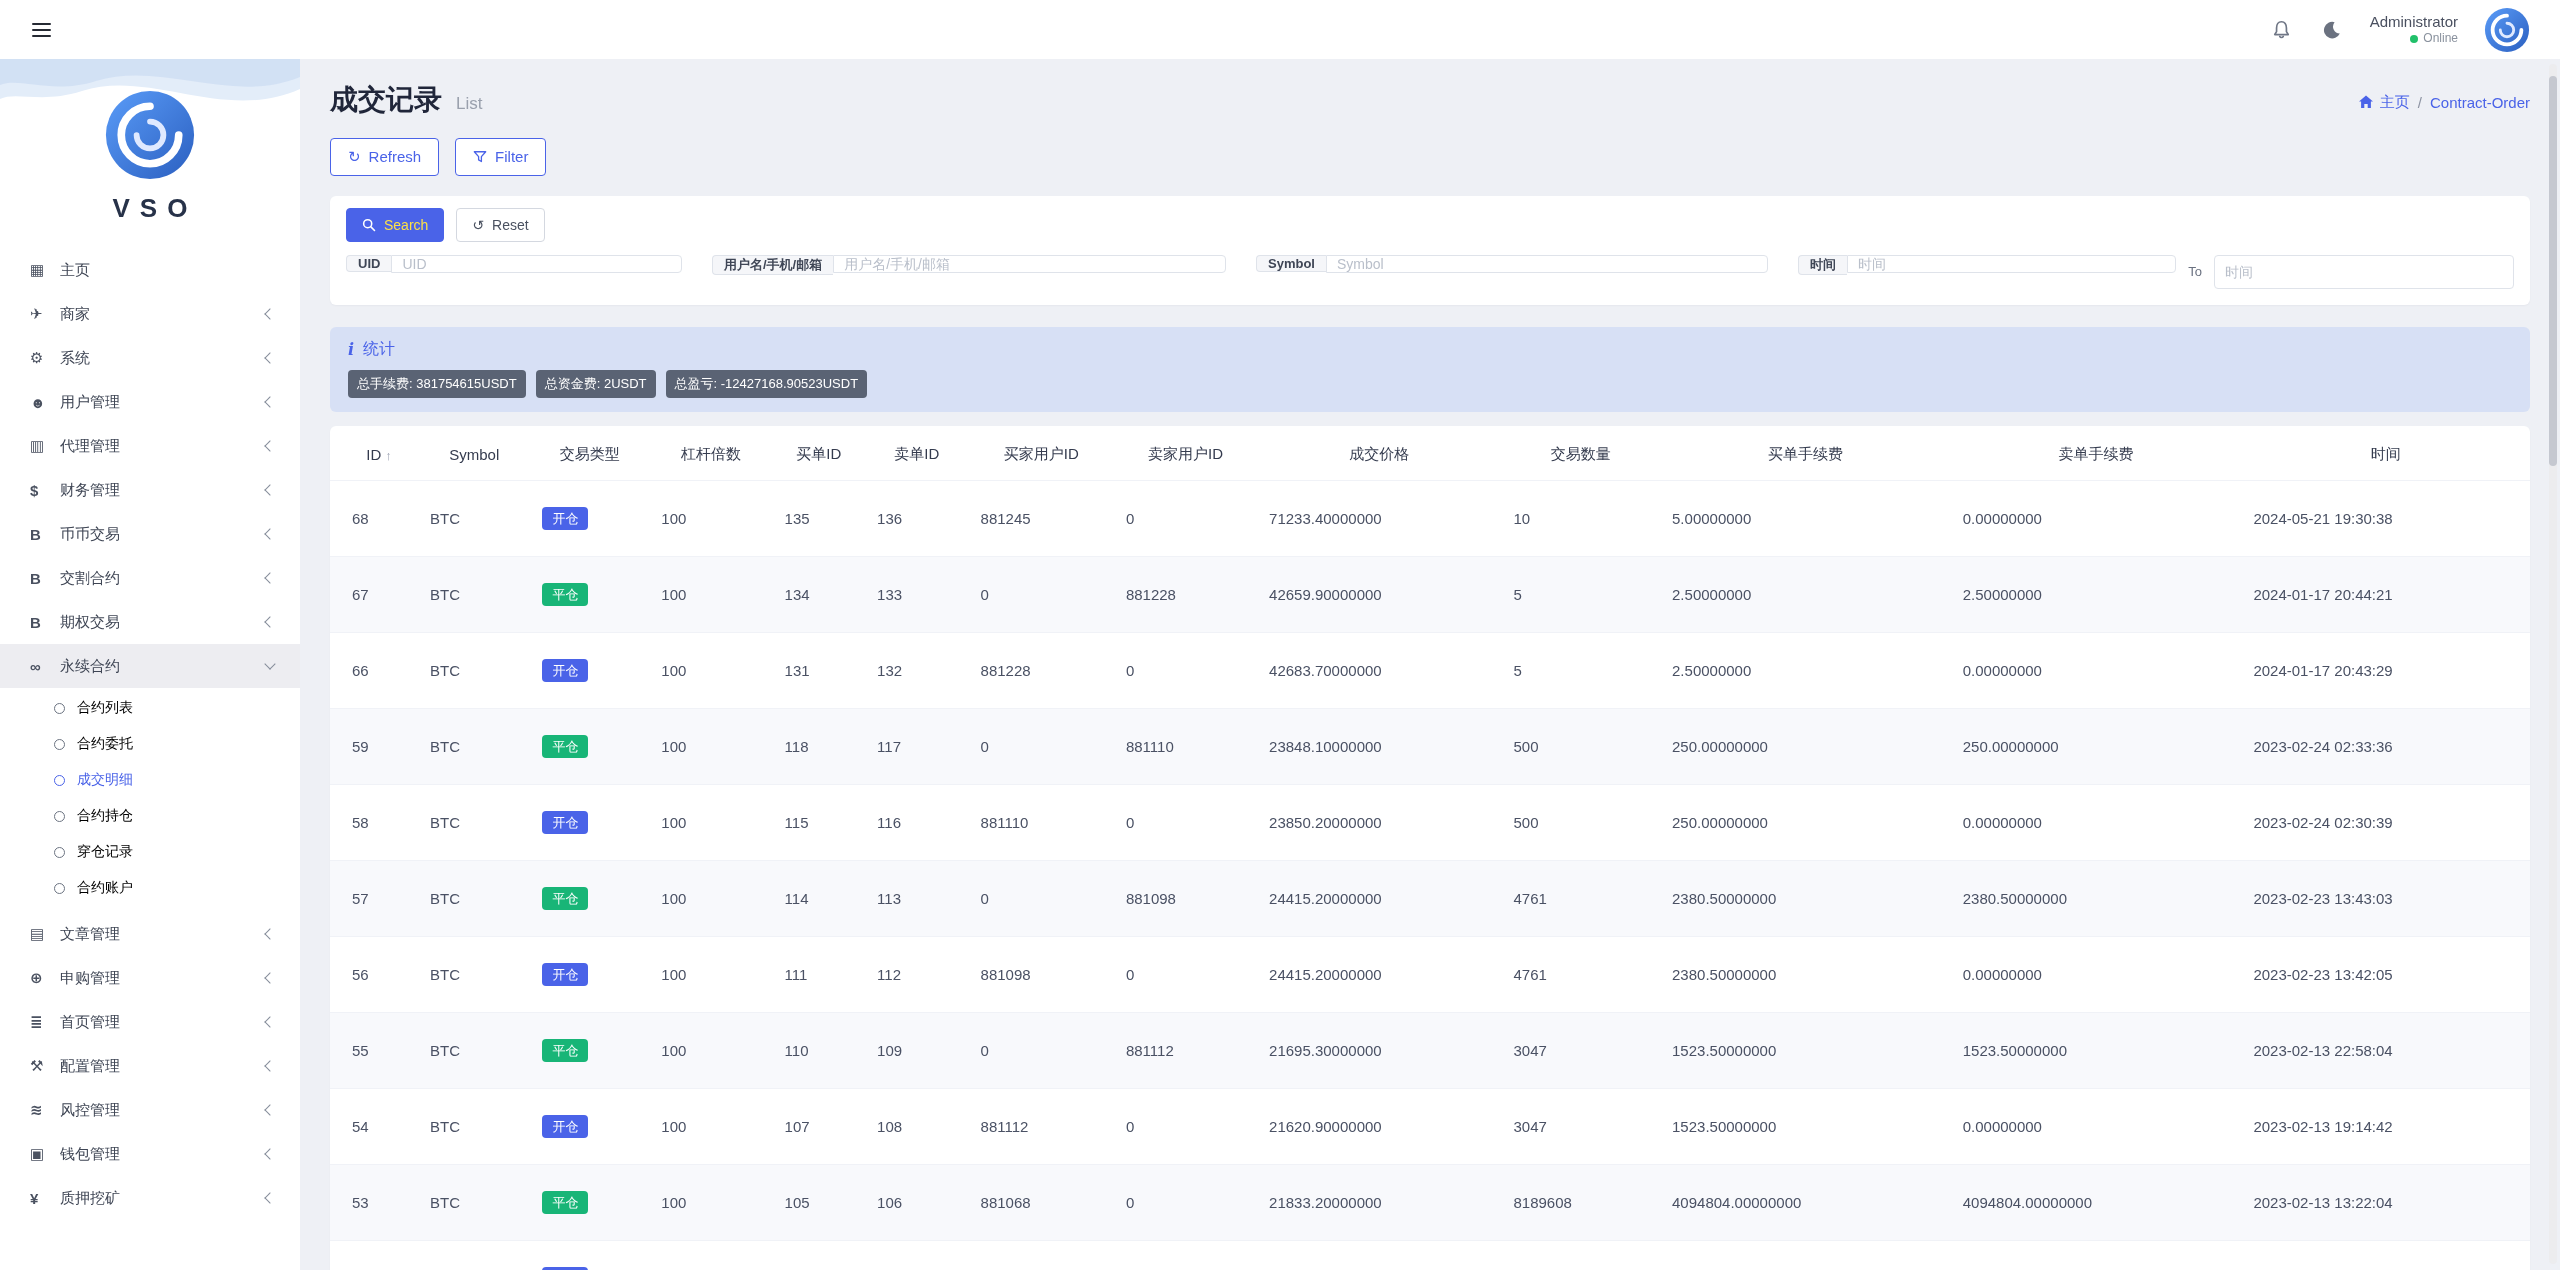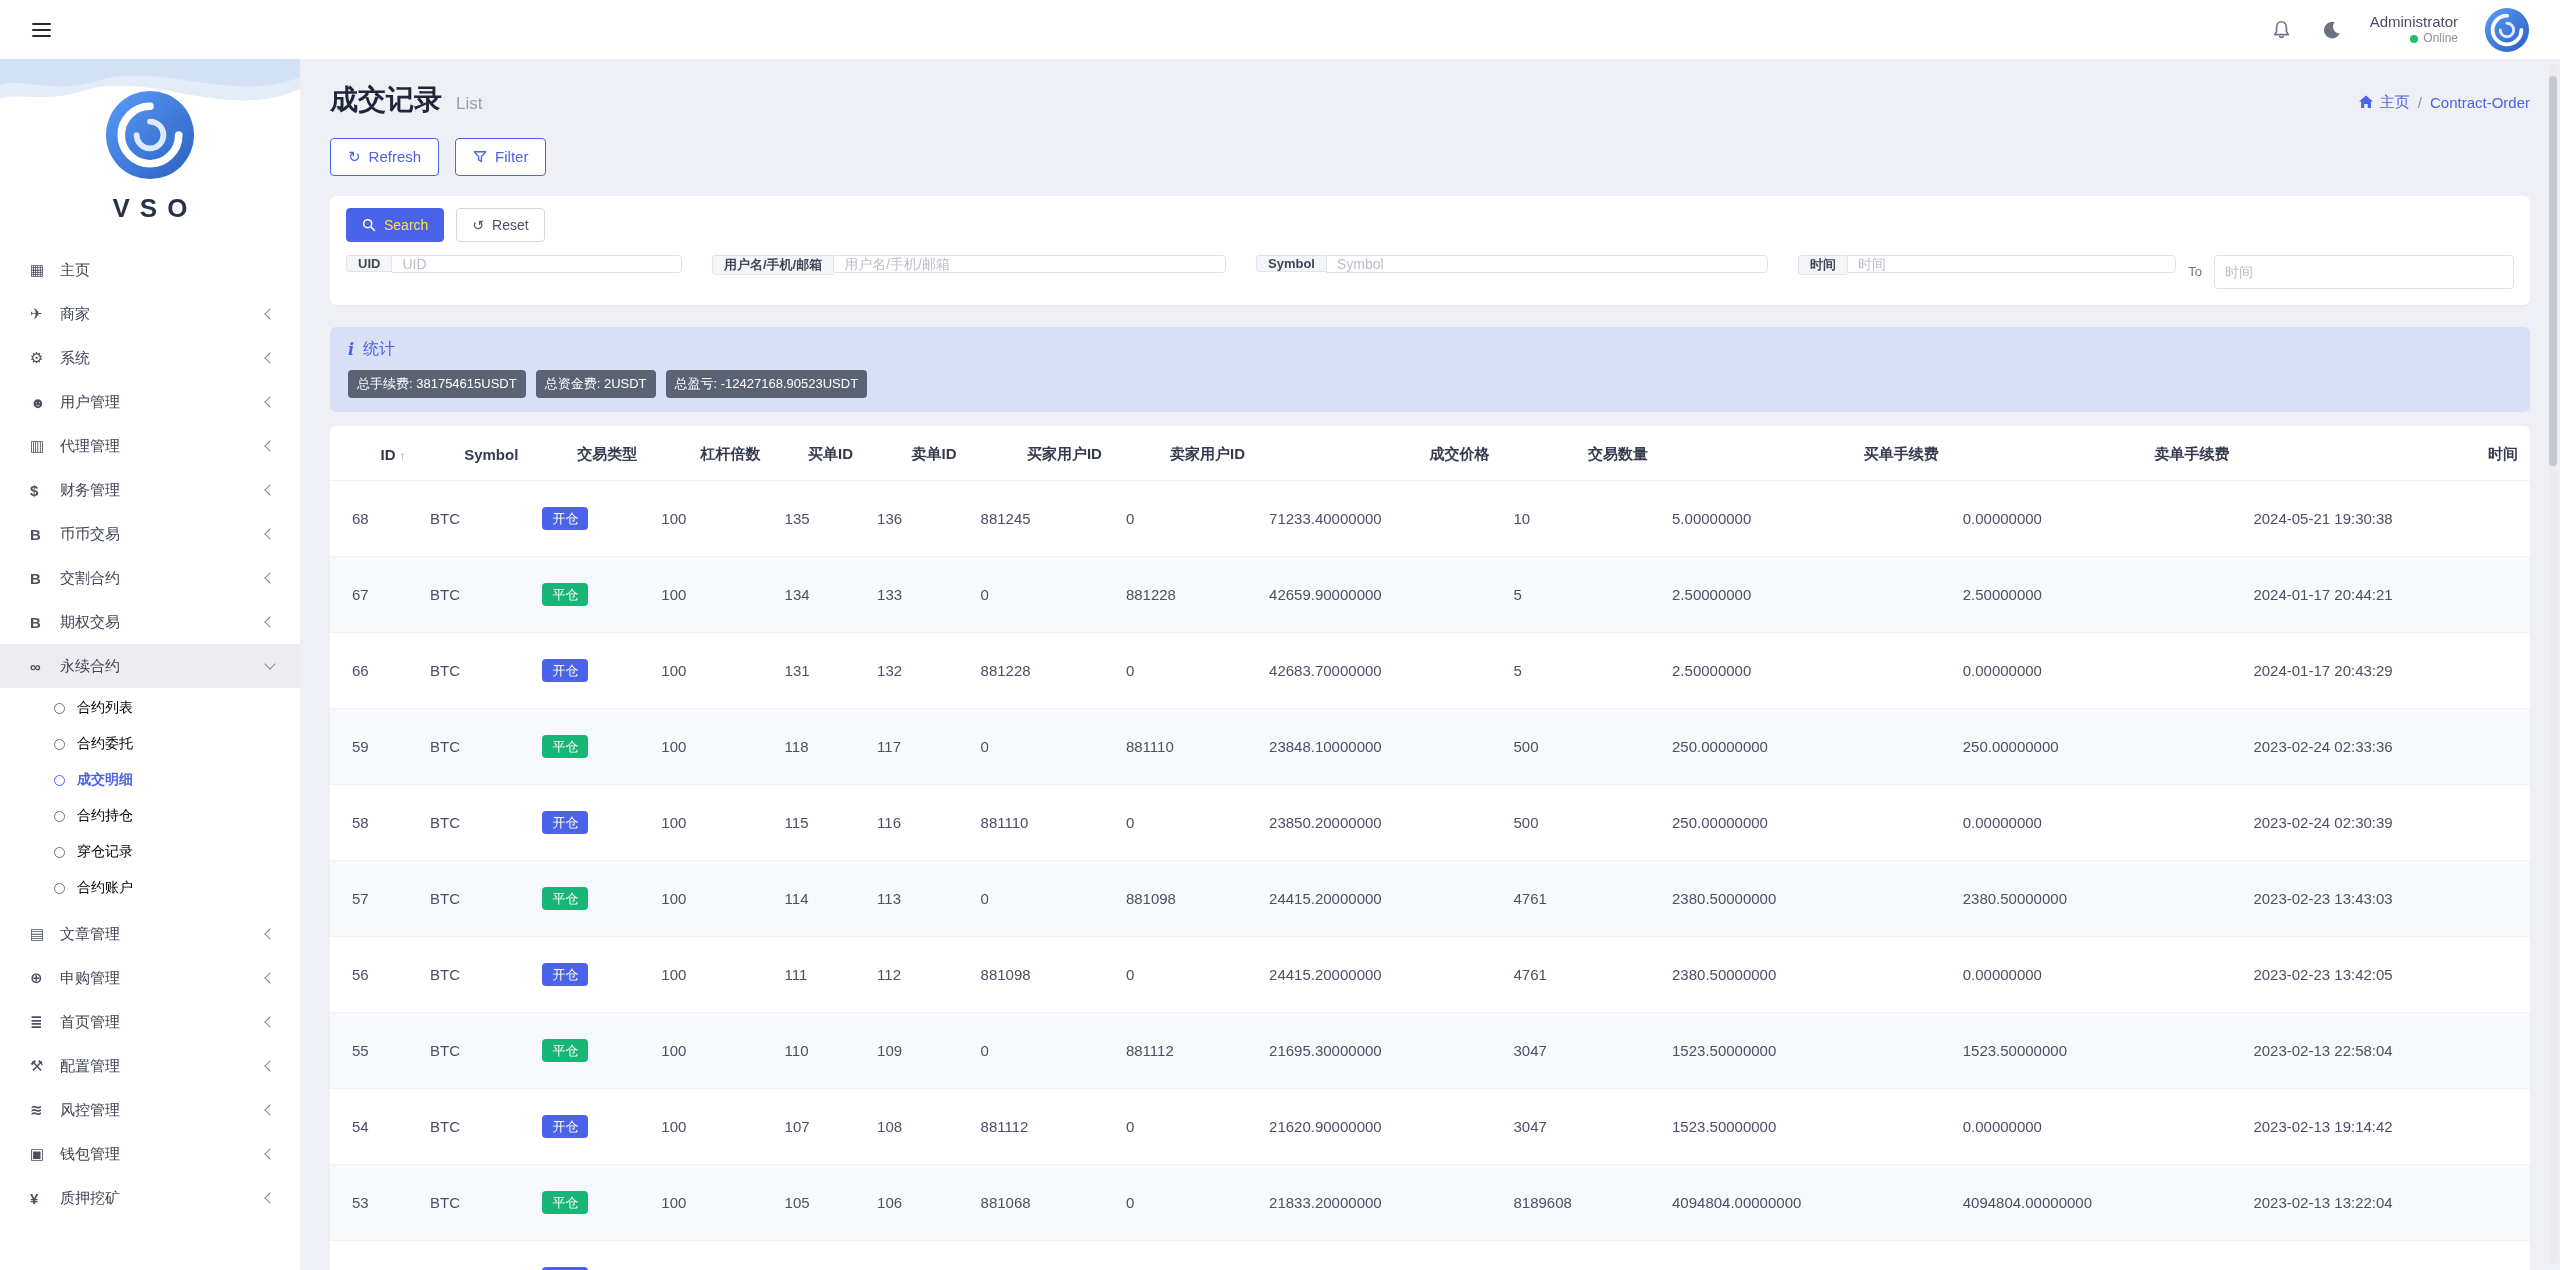--- a/index.html
+++ b/index.html
@@ -43,21 +43,21 @@
   .nav-item{display:flex;align-items:center;height:44px;padding:0 26px 0 30px;cursor:pointer;font-size:15px;color:#3e4554;}
   .nav-item.expanded{background:#ededf1;}
   .nav-icon{width:30px;flex:none;font-size:15px;color:#4a5160;font-weight:600;}
   .nav-label{flex:1;}
   .chev{width:8px;height:8px;border-left:1.6px solid #858c9a;border-bottom:1.6px solid #858c9a;
     transform:rotate(45deg);flex:none;}
   .chev.down{transform:rotate(-45deg);margin-top:-4px;}
   .subnav{padding:2px 0 6px;}
   .sub-item{display:flex;align-items:center;height:36px;padding-left:54px;font-size:14px;color:#000000;cursor:pointer;}
   .sub-circle{width:11px;height:11px;border-radius:50%;border:1.5px solid #6c7482;margin-right:12px;flex:none;}
-  .sub-item.active{color:var(--accent);font-weight:bold;}
+  .sub-item.active{color:var(--accent);}
   .sub-item.active .sub-circle{border-color:var(--accent);}
 
   
   .main{flex:1;padding:26px 30px 0;min-width:0;position:relative;}
   .page-head{display:flex;align-items:flex-end;justify-content:space-between;}
   .title-wrap{display:flex;align-items:flex-end;}
   .page-title{font-size:28px;font-weight:600;color:#20263a;line-height:1.1;}
   .page-sub{font-size:17px;color:var(--muted);margin-left:14px;margin-bottom:2px;}
   .breadcrumb{display:flex;align-items:center;gap:8px;font-size:15px;color:#8d93a2;margin-bottom:4px;}
   .crumb-link{color:var(--accent);text-decoration:none;cursor:pointer;display:flex;align-items:center;gap:6px;}
@@ -90,21 +90,21 @@
 
   .stats-banner{margin-top:22px;background:var(--accent-light);border-radius:6px;padding:12px 18px 14px;}
   .stats-title{display:flex;align-items:center;gap:9px;color:var(--accent);font-size:16px;}
   .info-i{font-family:"DejaVu Serif",serif;font-style:italic;font-weight:700;font-size:16px;}
   .stats-badges{margin-top:10px;display:flex;gap:10px;}
   .stat-badge{background:var(--badge-bg);color:#fff;font-size:13px;padding:5px 9px;border-radius:4px;white-space:nowrap;}
 
   .table-card{background:#fff;border-radius:6px;margin-top:14px;overflow:hidden;
     box-shadow:0 1px 2px rgba(20,30,60,.04);}
   table{width:100%;border-collapse:collapse;table-layout:fixed;}
-  th{text-align:right;font-size:15px;color:#343b4e;font-weight:700;padding:19px 12px 16px;white-space:nowrap;}
+  th{text-align:center;font-size:15px;color:#343b4e;font-weight:400;padding:19px 12px 16px;white-space:nowrap;}
   th:first-child,td:first-child{padding-left:22px;}
   td{font-size:15px;color:#4a5164;padding:26px 12px;border-top:1px solid #f0f2f7;white-space:nowrap;overflow:hidden;}
   tbody tr:nth-child(even){background:#f8f9fc;}
   .sort-arrow{color:#9aa0b0;font-size:13px;margin-left:4px;}
   .badge{display:inline-block;padding:5px 10px;border-radius:4px;color:#fff;font-size:13px;line-height:1;}
   .badge-open{background:var(--accent);}
   .badge-close{background:var(--green);}
 
   
   .scrollbar{position:absolute;right:3px;top:64px;bottom:6px;width:8px;background:#ececee;border-radius:4px;}

